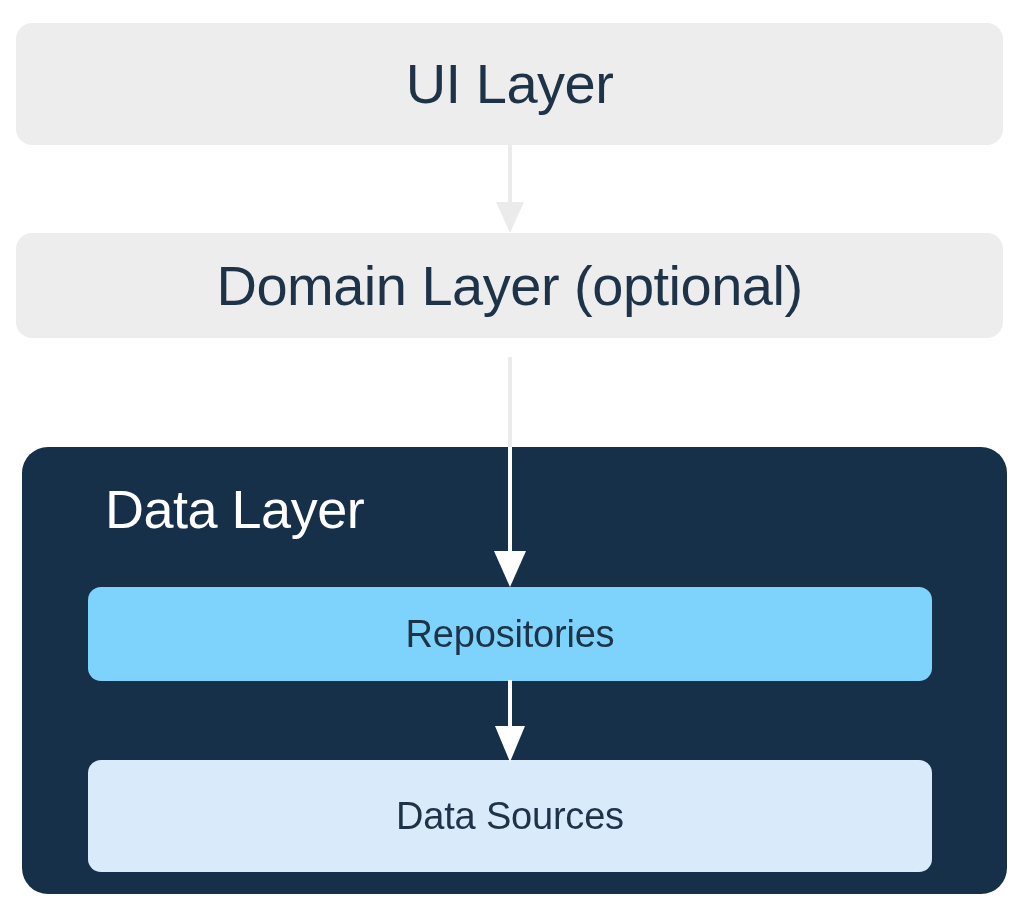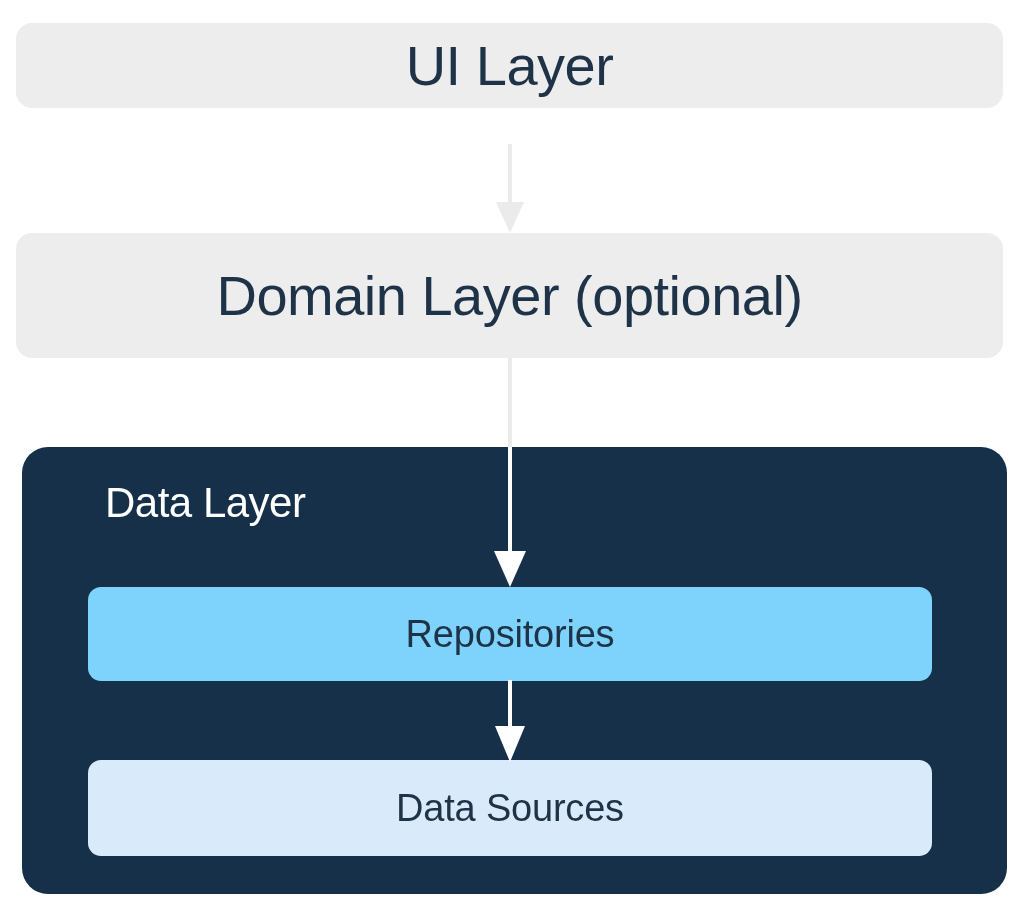--- a/index.html
+++ b/index.html
@@ -39,46 +39,46 @@
     font-weight: 400;
     color: #1e3348;
     letter-spacing: -0.5px;
     line-height: 1;
     white-space: nowrap;
   }
 
   
   #ui-layer-box {
     top: 23px;
-    height: 85px;
+    height: 122px;
   }
 
   
   #domain-layer-box {
     top: 233px;
-    height: 125px;
+    height: 105px;
   }
 
   
   #data-layer-box {
     position: absolute;
     left: 22px;
     top: 447px;
     width: 985px;
     height: 447px;
     background: #16304a;
     border-radius: 26px;
     box-sizing: border-box;
   }
 
   #data-layer-title {
     position: absolute;
     left: 83px;
     top: 33px;
-    font-size: 42px;
+    font-size: 54px;
     font-weight: 400;
     color: #ffffff;
     letter-spacing: -0.5px;
     line-height: 1.1;
     white-space: nowrap;
   }
 
   
   .inner-box {
     position: absolute;
@@ -101,21 +101,21 @@
   }
 
   #repositories-box {
     top: 140px;
     height: 94px;
     background: #7dd3fc;
   }
 
   #datasources-box {
     top: 313px;
-    height: 96px;
+    height: 112px;
     background: #d9eafb;
   }
 
   
   .arrow {
     position: absolute;
     pointer-events: none;
   }
   .arrow svg {
     display: block;

